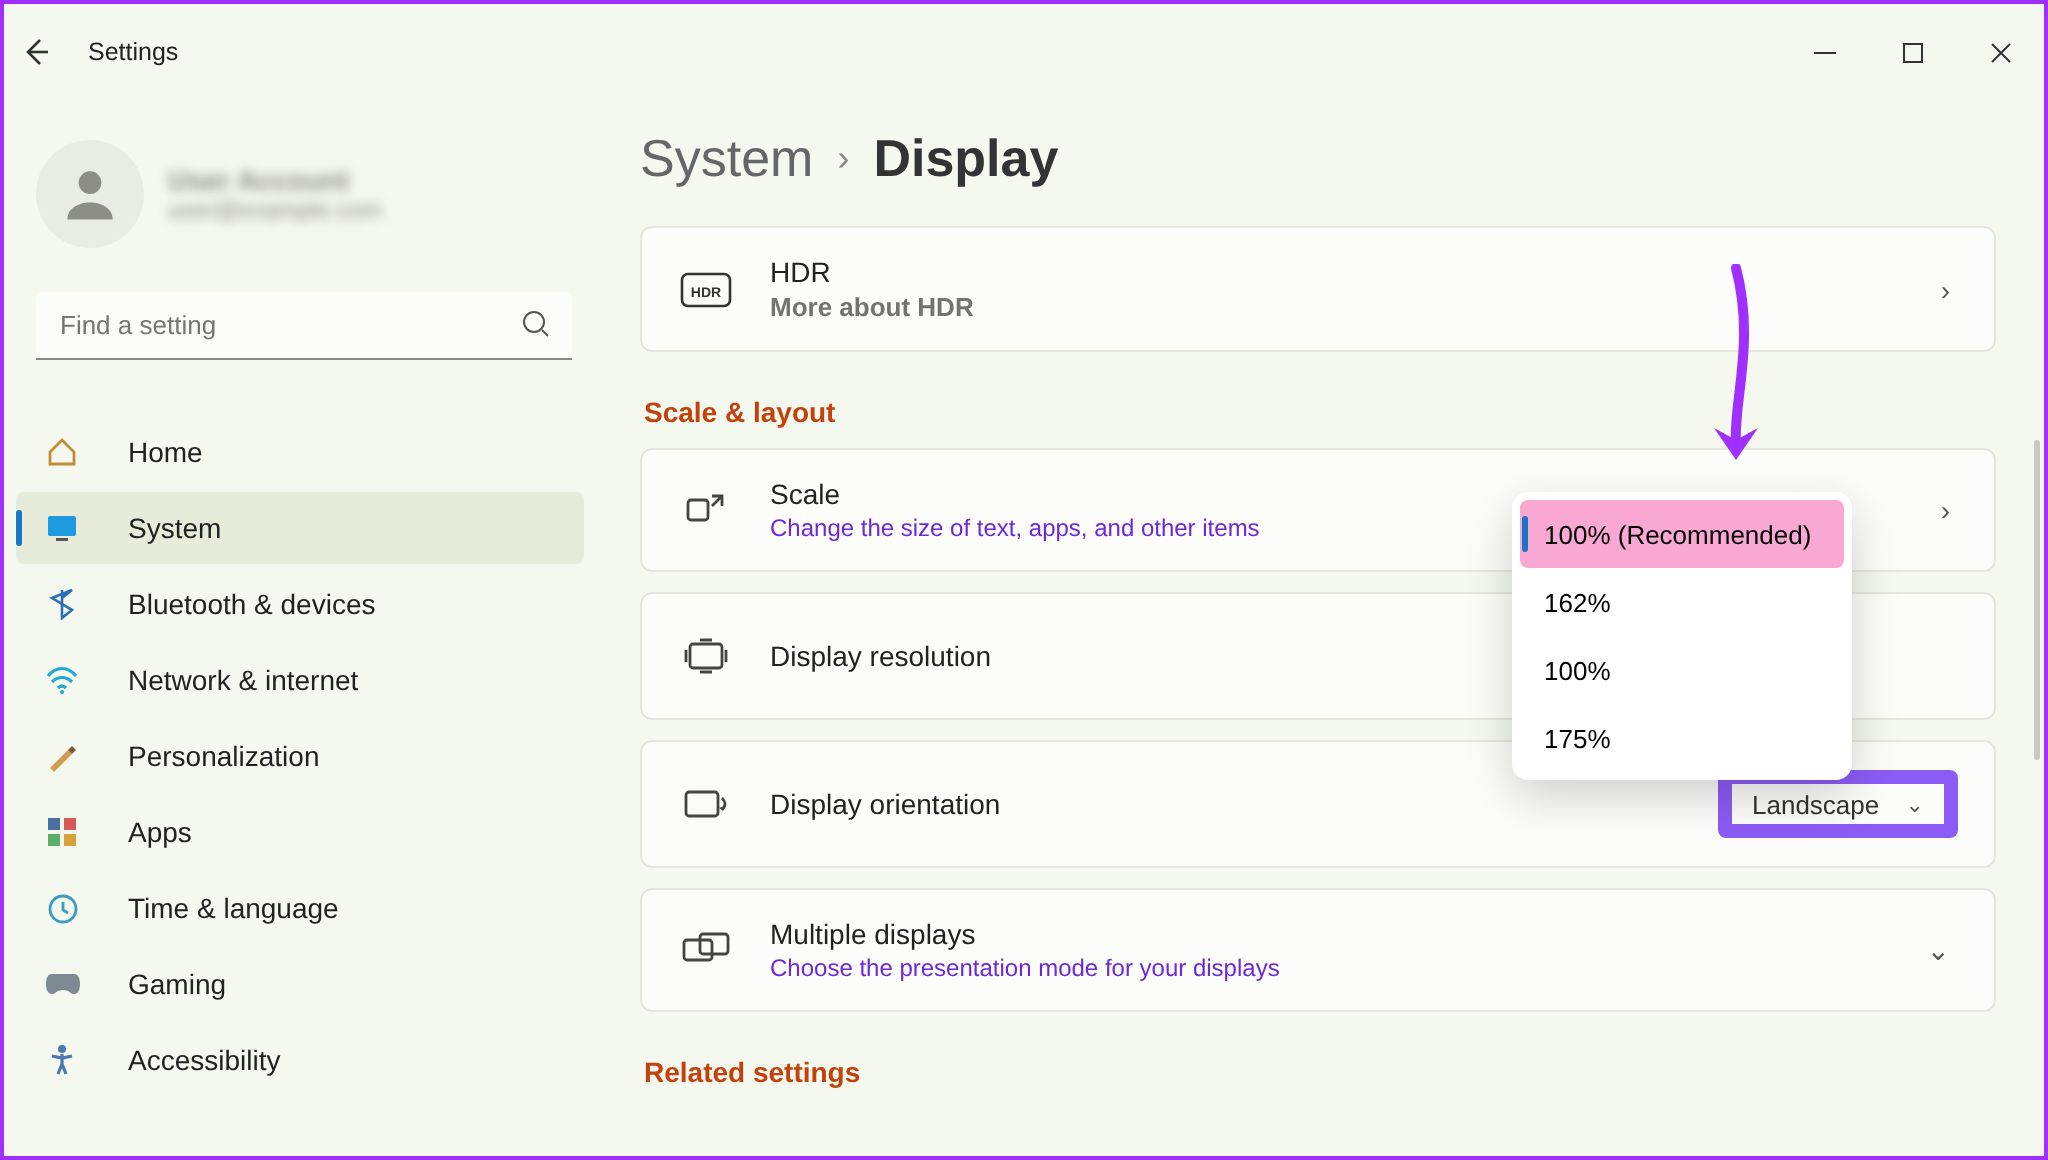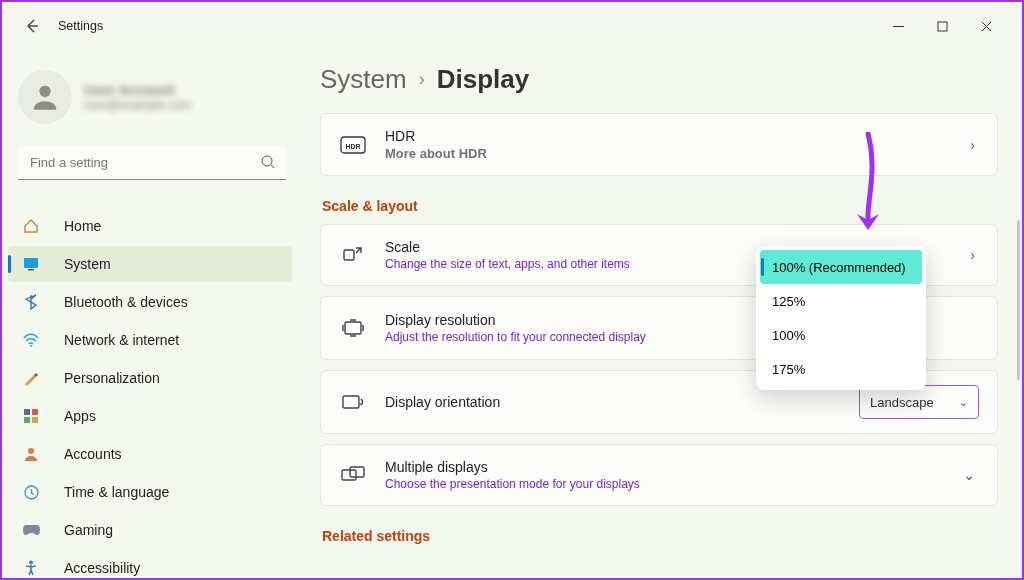--- a/index.html
+++ b/index.html
@@ -1,17 +1,17 @@
 <!DOCTYPE html>
 <html><head>
 <meta charset="utf-8">
 <style>
 * { margin: 0; padding: 0; box-sizing: border-box; font-family: "Segoe UI", Arial, sans-serif; }
 body { width: 1024px; height: 580px; background: #f5f8ee; border: 2px solid #a030ff; position: relative; overflow: hidden; }
-.titlebar { height: 48px; display: flex; align-items: center; padding: 0 14px; }
+.titlebar { height: 48px; display: flex; align-items: center; padding: 0 0; }
 .back-btn { width: 32px; height: 32px; display:flex; align-items:center; justify-content:center; font-size:16px; color:#333; }
 .title { font-size: 12.5px; color:#222; margin-left:10px; }
 .win-controls { margin-left:auto; display:flex; }
 .win-btn { width:44px; height:30px; display:flex; align-items:center; justify-content:center; font-size:13px; color:#333; }
 
 .content { display:flex; height:calc(100% - 48px); }
 .sidebar { width: 300px; padding: 12px 6px 0 6px; display:flex; flex-direction:column; overflow:hidden; }
 .user-row { display:flex; align-items:center; gap:12px; padding: 8px 10px 16px 10px; }
 .avatar { width:54px; height:54px; border-radius:50%; background:#e9ece2; display:flex; align-items:center; justify-content:center; }
 .avatar svg { width:34px; height:34px; fill:#8c8e87; }
@@ -38,26 +38,26 @@
 .card { background:#fcfdfb; border:1px solid #e5e7df; border-radius:6px; display:flex; align-items:center; padding:14px 18px; gap:18px; margin-bottom:10px; position:relative; }
 .card-icon { width:28px; display:flex; justify-content:center; color:#444; }
 .card-body { flex:1; }
 .card-title { font-size:14px; color:#222; }
 .card-sub { font-size:12px; color:#6d28d9; margin-top:2px; }
 .card-link { font-size:13px; color:#737373; font-weight:600; margin-top:2px; }
 .chev { color:#555; font-size:14px; padding:0 4px; }
 
 .section-h { font-size:14px; font-weight:600; color:#c2410c; margin:22px 0 10px 2px; }
 
-.select { border:1px solid #8b5cf6; background:#fcfdfa; border-radius:4px; height:34px; padding:0 10px; display:flex; align-items:center; gap:10px; font-size:13px; color:#333; min-width:120px; }
+.select { border:7px solid #8b5cf6; background:#fcfdfa; border-radius:4px; height:34px; padding:0 10px; display:flex; align-items:center; gap:10px; font-size:13px; color:#333; min-width:120px; }
 .select .dd { margin-left:auto; color:#555; font-size:11px; }
 
 .dropdown { position:absolute; background:#fff; border-radius:8px; box-shadow:0 8px 24px rgba(0,0,0,.18); padding:4px; width:170px; z-index:50; }
 .dd-item { height:34px; display:flex; align-items:center; padding:0 12px; font-size:13px; border-radius:4px; cursor:pointer; position:relative; }
-.dd-item.sel { background:#5eead4; }
+.dd-item.sel { background:#f9a8d4; }
 .dd-item.sel::before { content:""; position:absolute; left:1px; top:8px; bottom:8px; width:3px; background:#1975c5; border-radius:2px; }
 
 .arrow { position:absolute; left:836px; top:130px; z-index:60; pointer-events:none; }
 
 .scrollbar-stub { position:absolute; right:2px; top:170px; width:3px; height:160px; background:#c7cac0; border-radius:2px; }
 
 </style>
 </head>
 <body>
 
@@ -163,29 +163,20 @@
               <rect x="0" y="0" width="6" height="6" fill="#4a6ea0"></rect>
               <rect x="8" y="0" width="6" height="6" fill="#d65a5a"></rect>
               <rect x="0" y="8" width="6" height="6" fill="#5aae6a"></rect>
               <rect x="8" y="8" width="6" height="6" fill="#d6a23a"></rect>
             </svg>
           </span>
         <span>Apps</span>
       </div>
       <div class="nav-item">
         <span class="nav-icon">
-            <svg width="14" height="16" viewBox="0 0 14 16">
-              <circle cx="7" cy="5" r="3" fill="#d67a4a"></circle>
-              <path d="M1 15c0-3 3-5 6-5s6 2 6 5" fill="#d67a4a"></path>
-            </svg>
-          </span>
-        <span>Accounts</span>
-      </div>
-      <div class="nav-item">
-        <span class="nav-icon">
             <svg width="15" height="15" viewBox="0 0 15 15">
               <circle cx="7.5" cy="7.5" r="6.5" fill="none" stroke="#3a9cc0" stroke-width="1.4"></circle>
               <path d="M7.5 4v4l2.5 1.5" stroke="#3a9cc0" fill="none" stroke-width="1.4"></path>
             </svg>
           </span>
         <span>Time &amp; language</span>
       </div>
       <div class="nav-item">
         <span class="nav-icon">
             <svg width="17" height="12" viewBox="0 0 17 12">
@@ -245,21 +236,20 @@
 
     <div class="card">
       <span class="card-icon">
         <svg width="22" height="18" viewBox="0 0 22 18">
             <rect x="3" y="3" width="16" height="12" rx="1.5" fill="none" stroke="#444" stroke-width="1.4"></rect>
             <path d="M1 6v6M21 6v6M8 1h6M8 17h6" stroke="#444" stroke-width="1.4"></path>
           </svg>
       </span>
       <div class="card-body">
         <div class="card-title">Display resolution</div>
-        <div class="card-sub">Adjust the resolution to fit your connected display</div>
       </div>
       <div class="select" style="visibility:hidden">
           <span>—</span>
           <span class="dd">⌄</span>
         </div>
     </div>
 
     <div class="card">
       <span class="card-icon">
         <svg width="22" height="18" viewBox="0 0 22 18">
@@ -291,21 +281,21 @@
       <span class="chev">⌄</span>
     </div>
 
     <div class="section-h">Related settings</div>
 
     <div class="dropdown" style="left:454px; top:196px;">
       <div class="dd-item sel">
           <span>100% (Recommended)</span>
         </div>
       <div class="dd-item">
-          <span>125%</span>
+          <span>162%</span>
         </div>
       <div class="dd-item">
           <span>100%</span>
         </div>
       <div class="dd-item">
           <span>175%</span>
         </div>
     </div>
 
     <div class="scrollbar-stub"></div>

